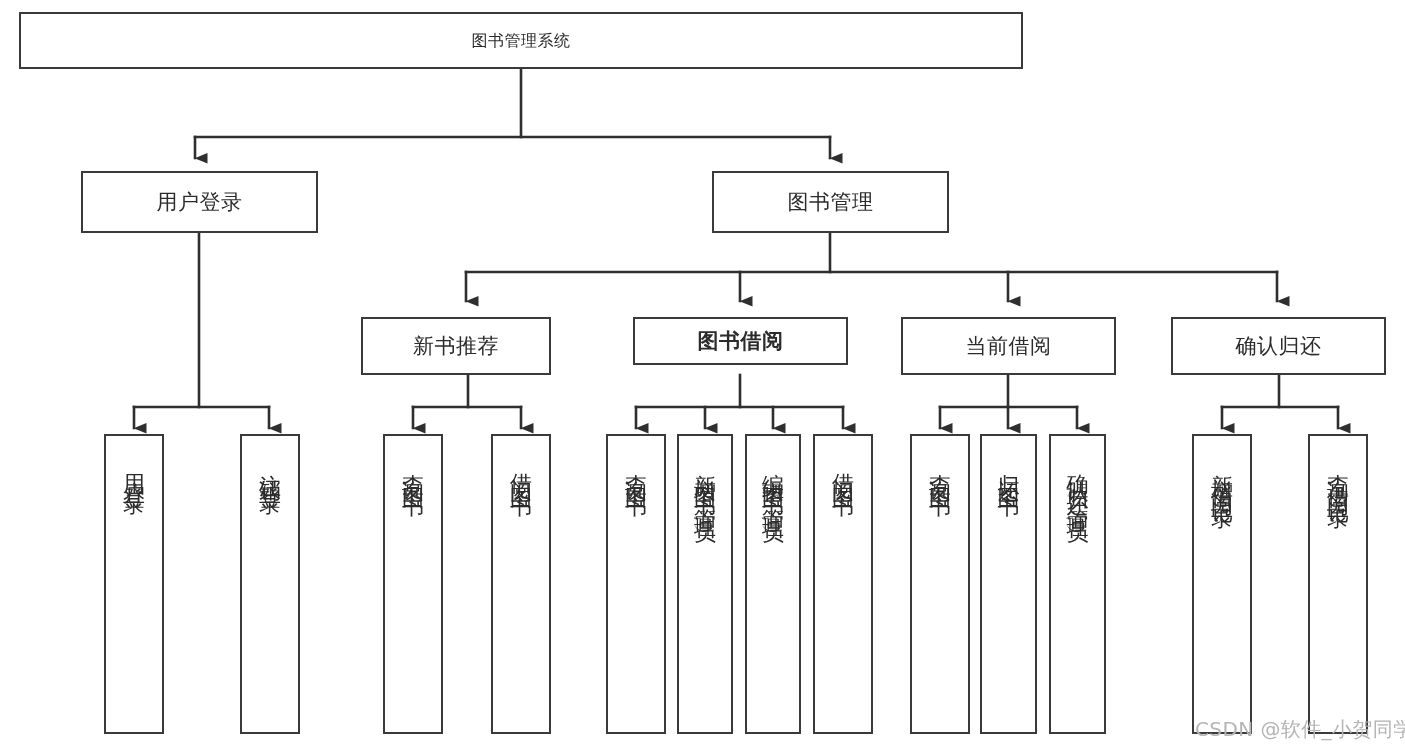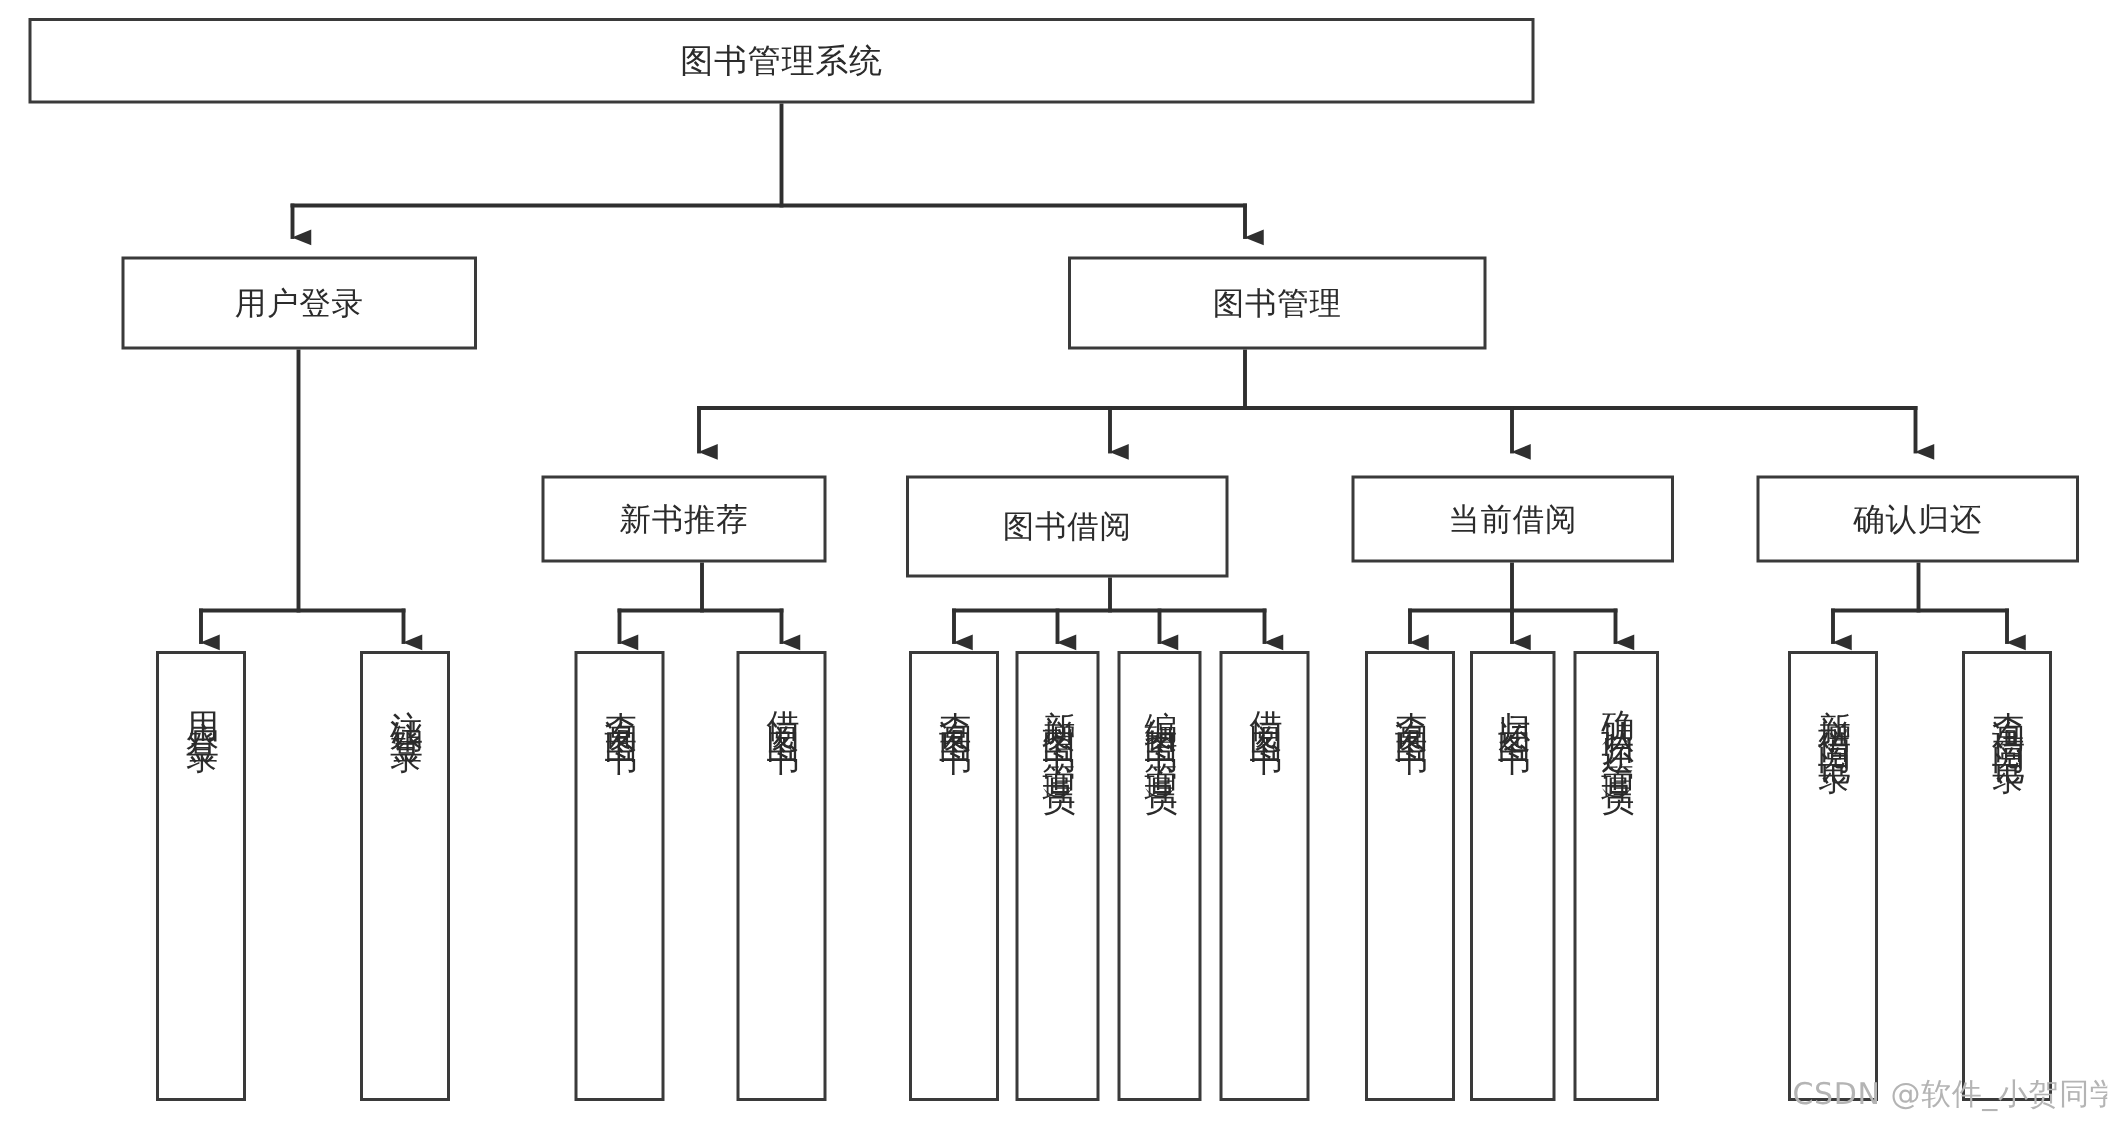--- a/index.html
+++ b/index.html
@@ -36,21 +36,21 @@
     justify-content: center;
     color: #2b2b2b;
   }
   .node .lbl {
     display: block;
     text-align: center;
     line-height: 1.08;
     letter-spacing: 0.5px;
   }
   
-  .node.root { font-size: 22px; font-family: Liberation Serif, serif; }
+  .node.root { font-size: 16px; }
   
   .node.mid { font-size: 21px; }
   
   .node.leaf {
     align-items: flex-start;
     justify-content: center;
     padding-top: 20px;
   }
   .node.leaf .lbl {
     writing-mode: vertical-rl;
@@ -125,29 +125,29 @@
   </svg>
 
   <div class="node root" style="left:19px; top:12px; width:1004px; height:57px;">
     <span class="lbl">图书管理系统</span>
   </div>
 
   <div class="node mid" style="left:81px; top:171px; width:237px; height:62px;">
     <span class="lbl">用户登录</span>
   </div>
 
-  <div class="node mid" style="left:712px; top:171px; width:279px; height:62px;">
+  <div class="node mid" style="left:712px; top:171px; width:237px; height:62px;">
     <span class="lbl">图书管理</span>
   </div>
 
   <div class="node mid" style="left:361px; top:317px; width:190px; height:58px;">
     <span class="lbl">新书推荐</span>
   </div>
 
-  <div class="node mid" style="left:604px; top:317px; width:215px; height:68px;">
+  <div class="node mid" style="left:633px; top:317px; width:215px; height:48px;font-weight:bold;">
     <span class="lbl">图书借阅</span>
   </div>
 
   <div class="node mid" style="left:901px; top:317px; width:215px; height:58px;">
     <span class="lbl">当前借阅</span>
   </div>
 
   <div class="node mid" style="left:1171px; top:317px; width:215px; height:58px;">
     <span class="lbl">确认归还</span>
   </div>

